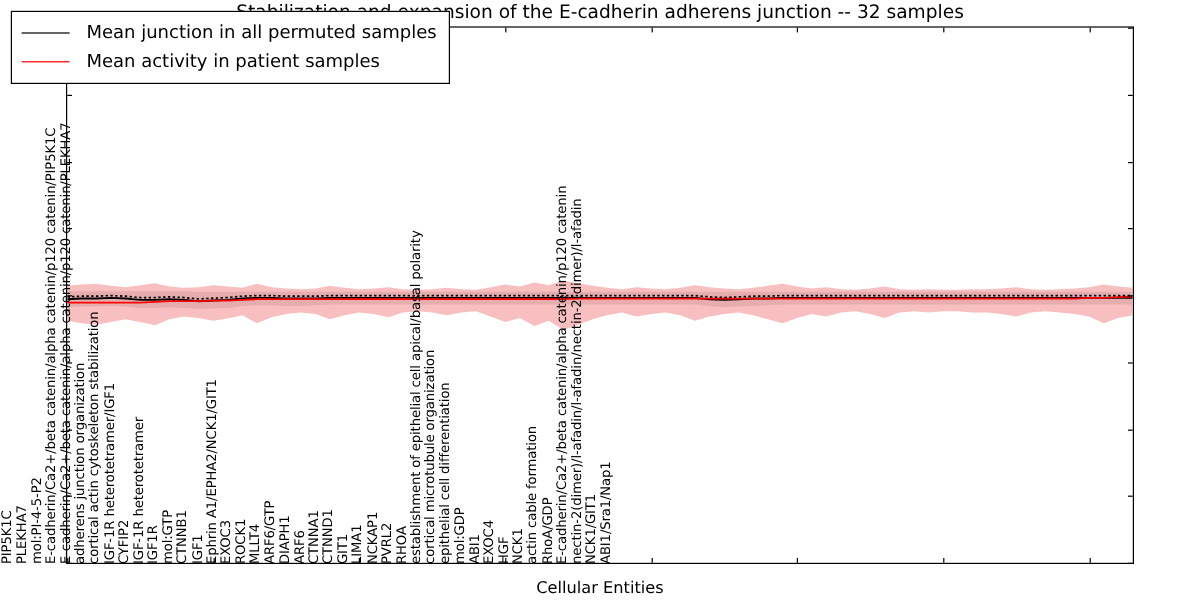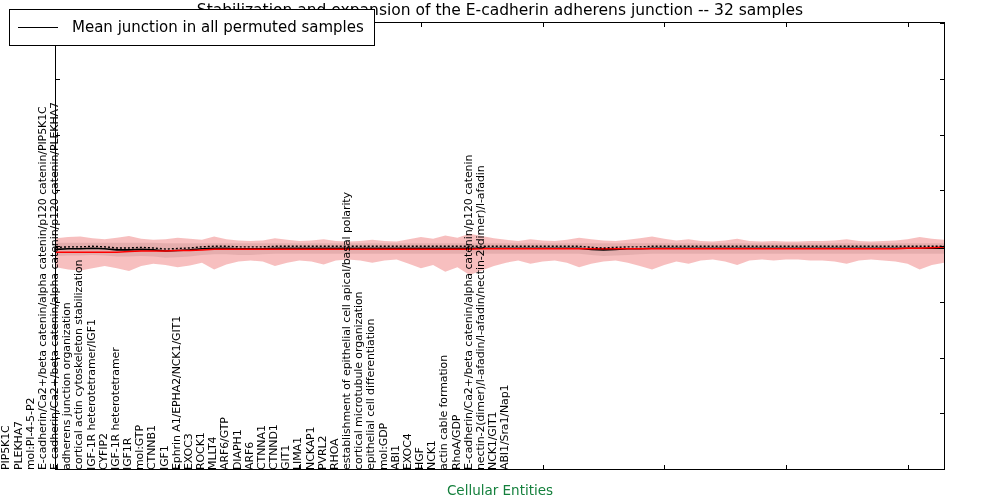--- a/index.html
+++ b/index.html
@@ -19,21 +19,21 @@
     position:absolute;left:55px;top:22px;width:890px;height:448px;
     border:1px solid #000;box-sizing:border-box;overflow:visible;
   }
   #plot-clip{position:absolute;inset:0;overflow:hidden;}
   .ytick-mark{position:absolute;left:0;width:4px;height:1px;background:#000;}
   .ytick-mark.right{left:auto;right:0;}
 
   
   #xlabel{
     position:absolute;left:55px;top:482px;width:890px;
-    text-align:center;font-size:13.5px;color:#15803d;
+    text-align:center;font-size:13.5px;color:#000000;
   }
   .xtick-mark{position:absolute;bottom:0;width:1px;height:4px;background:#000;}
   .xtick-mark.top{bottom:auto;top:0;}
 
   
   #xticklabels{position:absolute;left:55px;top:22px;width:890px;height:448px;}
   .xtl{
     position:absolute;
     font-size:11px;color:#000;white-space:nowrap;
     transform-origin:left bottom;
@@ -187,15 +187,19 @@
       <div class="xtl" style="left: 867.871px; top: 0px; height: 448px; transform-origin: left bottom;">nectin-2(dimer)/l-afadin/l-afadin/nectin-2(dimer)/l-afadin</div>
       <div class="xtl" style="left: 880.036px; top: 0px; height: 448px; transform-origin: left bottom;">NCK1/GIT1</div>
       <div class="xtl" style="left: 892.2px; top: 0px; height: 448px; transform-origin: left bottom;">ABI1/Sra1/Nap1</div>
     </div>
 
   <div id="legend">
       <div class="legend-row">
         <span class="legend-swatch" style="border-top-color: rgb(0, 0, 0);"></span>
         <span class="legend-text">Mean junction in all permuted samples</span>
       </div>
+      <div class="legend-row">
+        <span class="legend-swatch" style="border-top-color: rgb(255, 0, 0);"></span>
+        <span class="legend-text">Mean activity in patient samples</span>
+      </div>
     </div>
 
 </div>
 
 </body></html>

